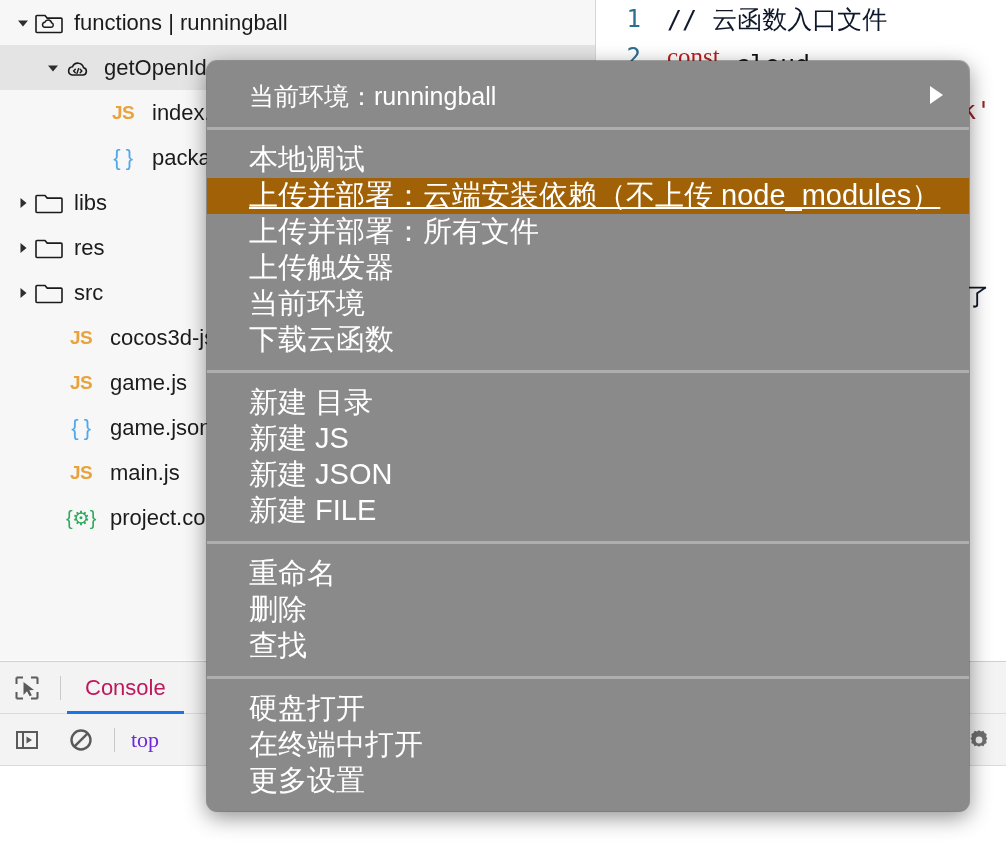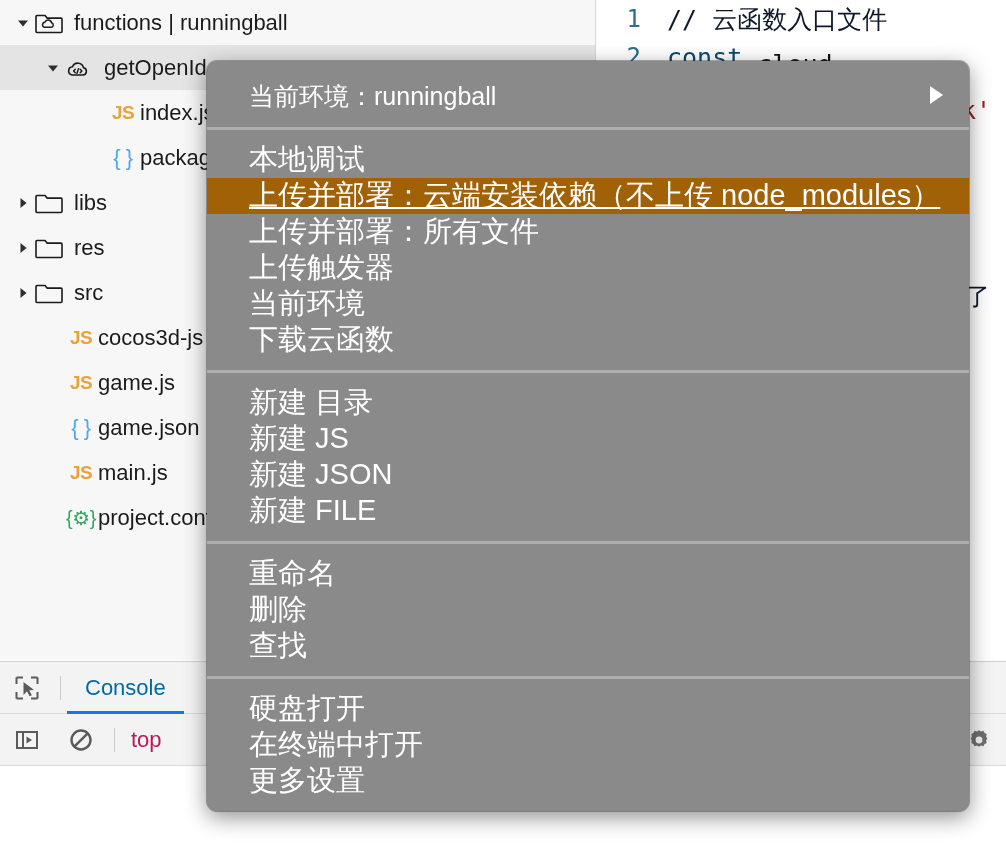--- a/index.html
+++ b/index.html
@@ -53,20 +53,21 @@
     align-items: center;
     justify-content: center;
     width: 30px; height: 30px;
     margin-right: 10px;
   }
   .ic svg { display: block; }
 
   .file-tag {
     flex: 0 0 auto;
     width: 34px;
+    margin-right: 12px;
     text-align: center;
     font-size: 19px;
     font-weight: bold;
     letter-spacing: -0.5px;
   }
   .tag-js   { color: #e8a33d; }
   .tag-json { color: #52a8e8; font-weight: normal; font-size: 22px; }
   .tag-cfg  { color: #2fa95f; font-weight: normal; font-size: 20px; }
 
   .tree-label { font-size: 22px; line-height: 1; }
@@ -95,21 +96,21 @@
   .gutter {
     width: 52px;
     flex: 0 0 52px;
     text-align: right;
     padding-right: 8px;
     color: #2c6e8e;
     font-size: 24px;
   }
   .code-text { padding-left: 18px; }
   .tok-comment { color: #0f172a; }
-  .tok-keyword { color: #0c4a6e; }
+  .tok-keyword { color: #b91c1c; font-family: Liberation Serif, serif; }
   .tok-plain   { color: #111111; margin-top: 15px; }
   .tok-string  { color: #9b2222; }
 
   
   .frag {
     position: absolute;
     font-family: "DejaVu Sans Mono", "Liberation Mono", monospace;
     font-size: 25px;
     white-space: pre;
   }
@@ -139,42 +140,43 @@
   .tb-sep {
     width: 1px; height: 24px;
     background: #c9c9c9;
     margin: 0 6px;
   }
   .tab {
     padding: 0 18px;
     height: 52px;
     display: flex; align-items: center;
     font-size: 22px;
-    color: #0369a1;
+    color: #be185d;
   }
   .tab.active { position: relative; }
   .tab.active::after {
     content: "";
     position: absolute;
     left: 0; right: 0; bottom: 0;
     height: 3px;
     background: #1a73e8;
   }
   .console-filterbar {
     display: flex;
     align-items: center;
     height: 52px;
     background: #f3f3f3;
     border-bottom: 1px solid #dcdcdc;
     position: relative;
   }
   .ctx-select {
     font-size: 22px;
-    color: #be185d;
+    color: #6d28d9;
     padding: 0 10px;
+    font-family: Liberation Serif, serif;
   }
   .right-tools {
     position: absolute;
     right: 0; top: 0;
     display: flex; align-items: center;
     height: 52px;
   }
   .count-badge {
     font-size: 22px;
     color: #222;

